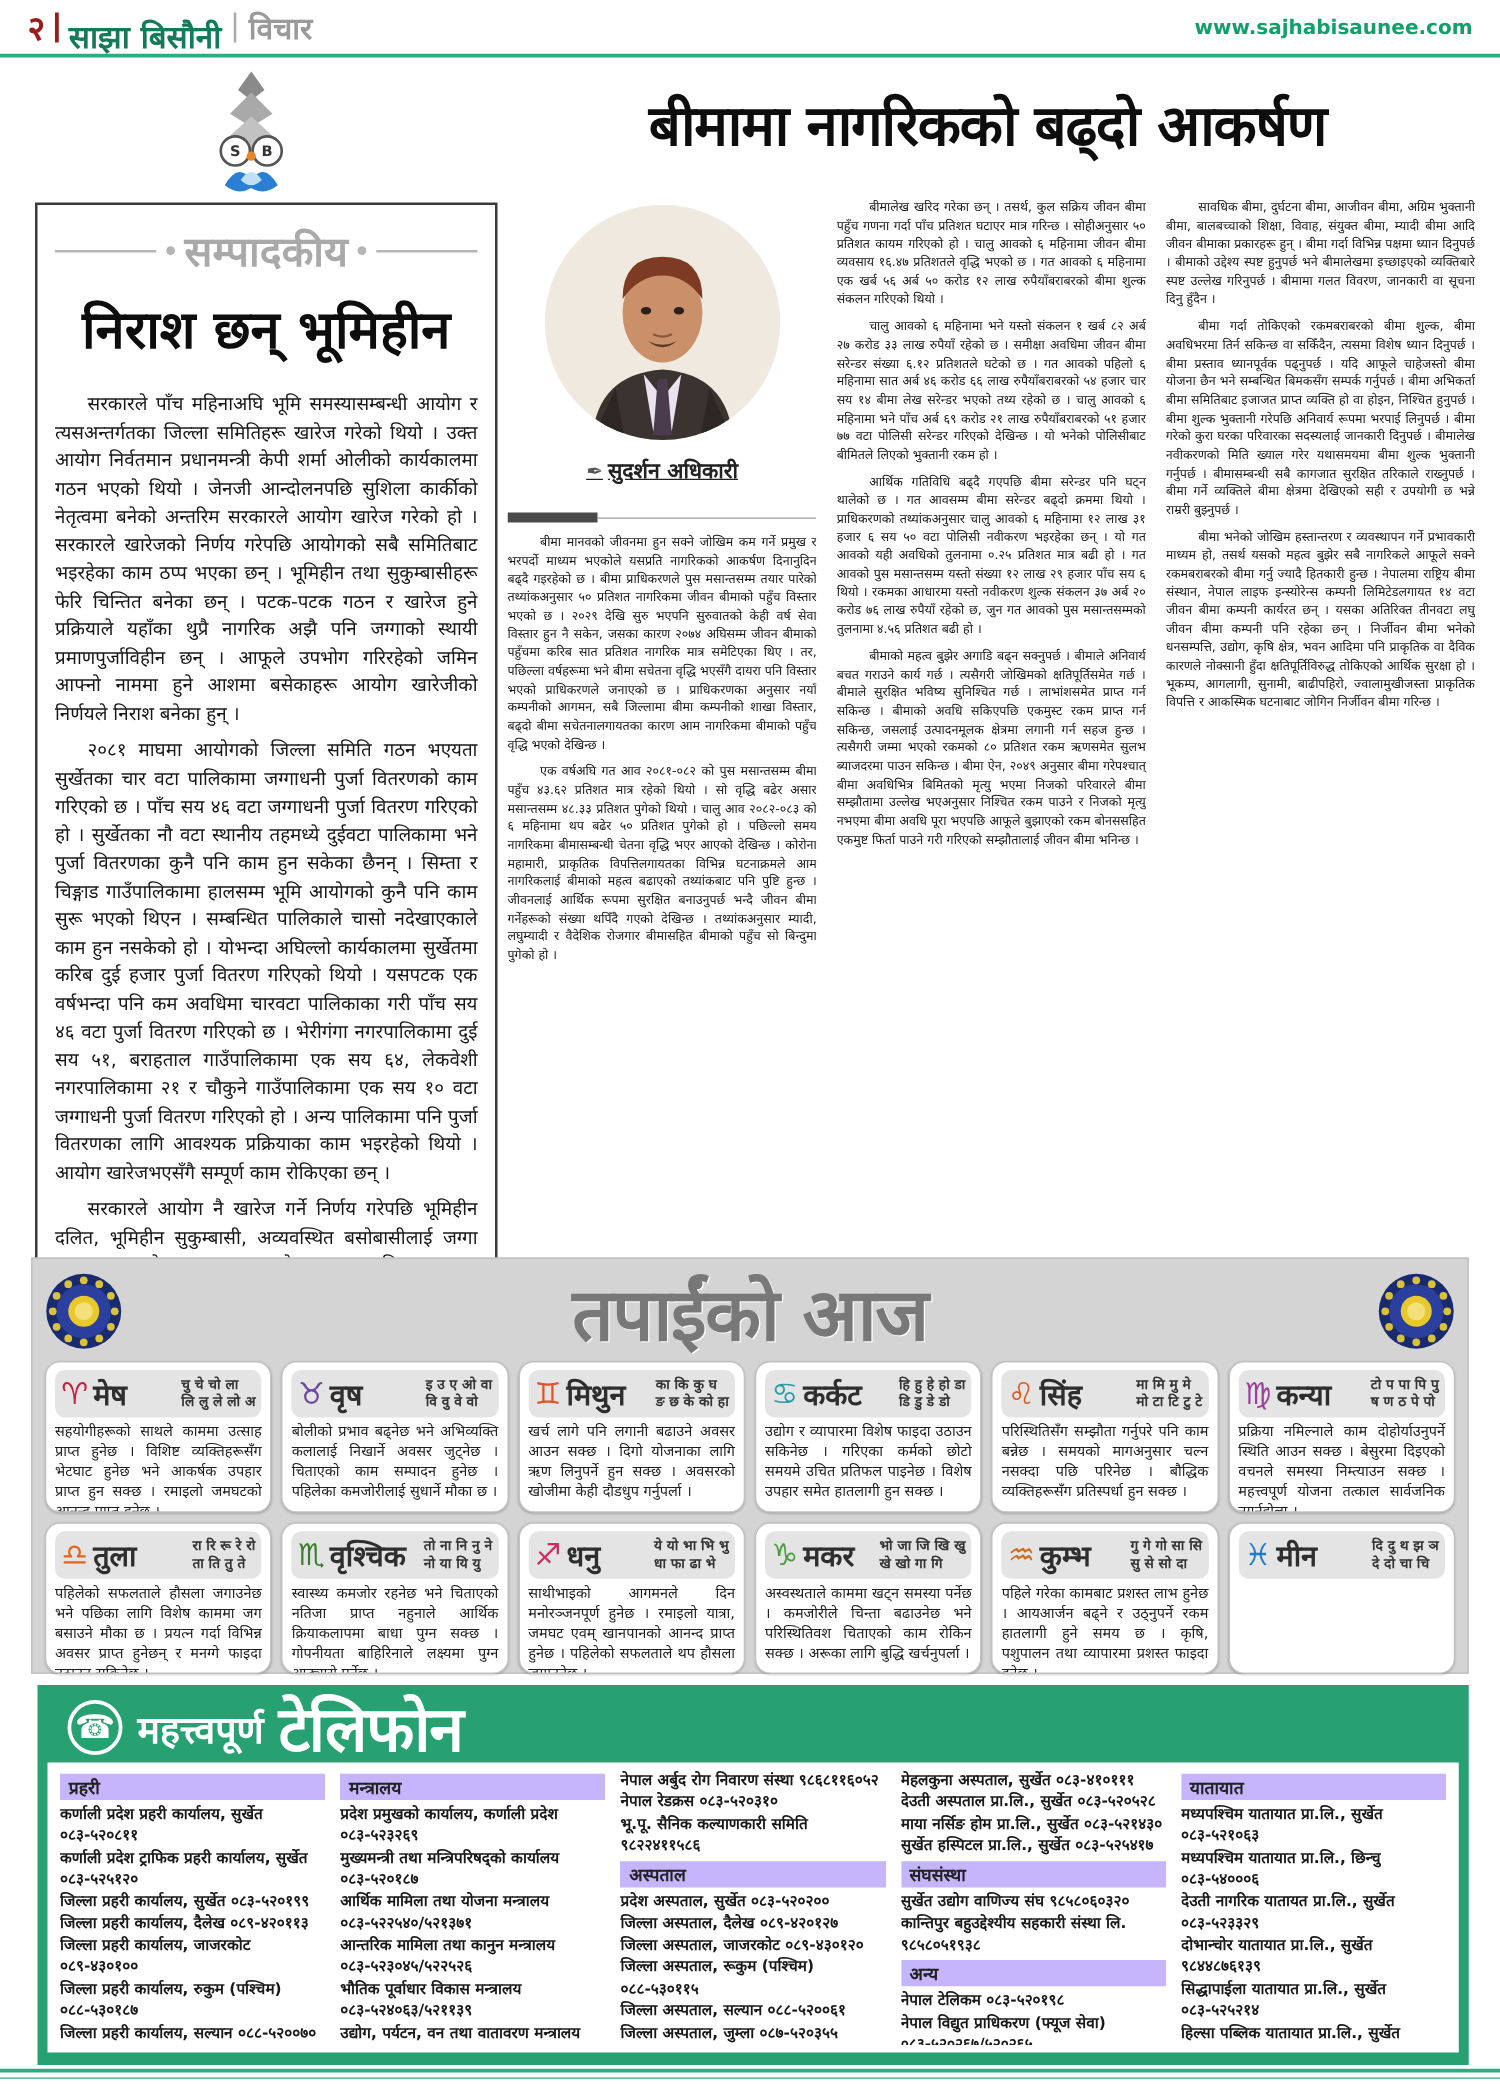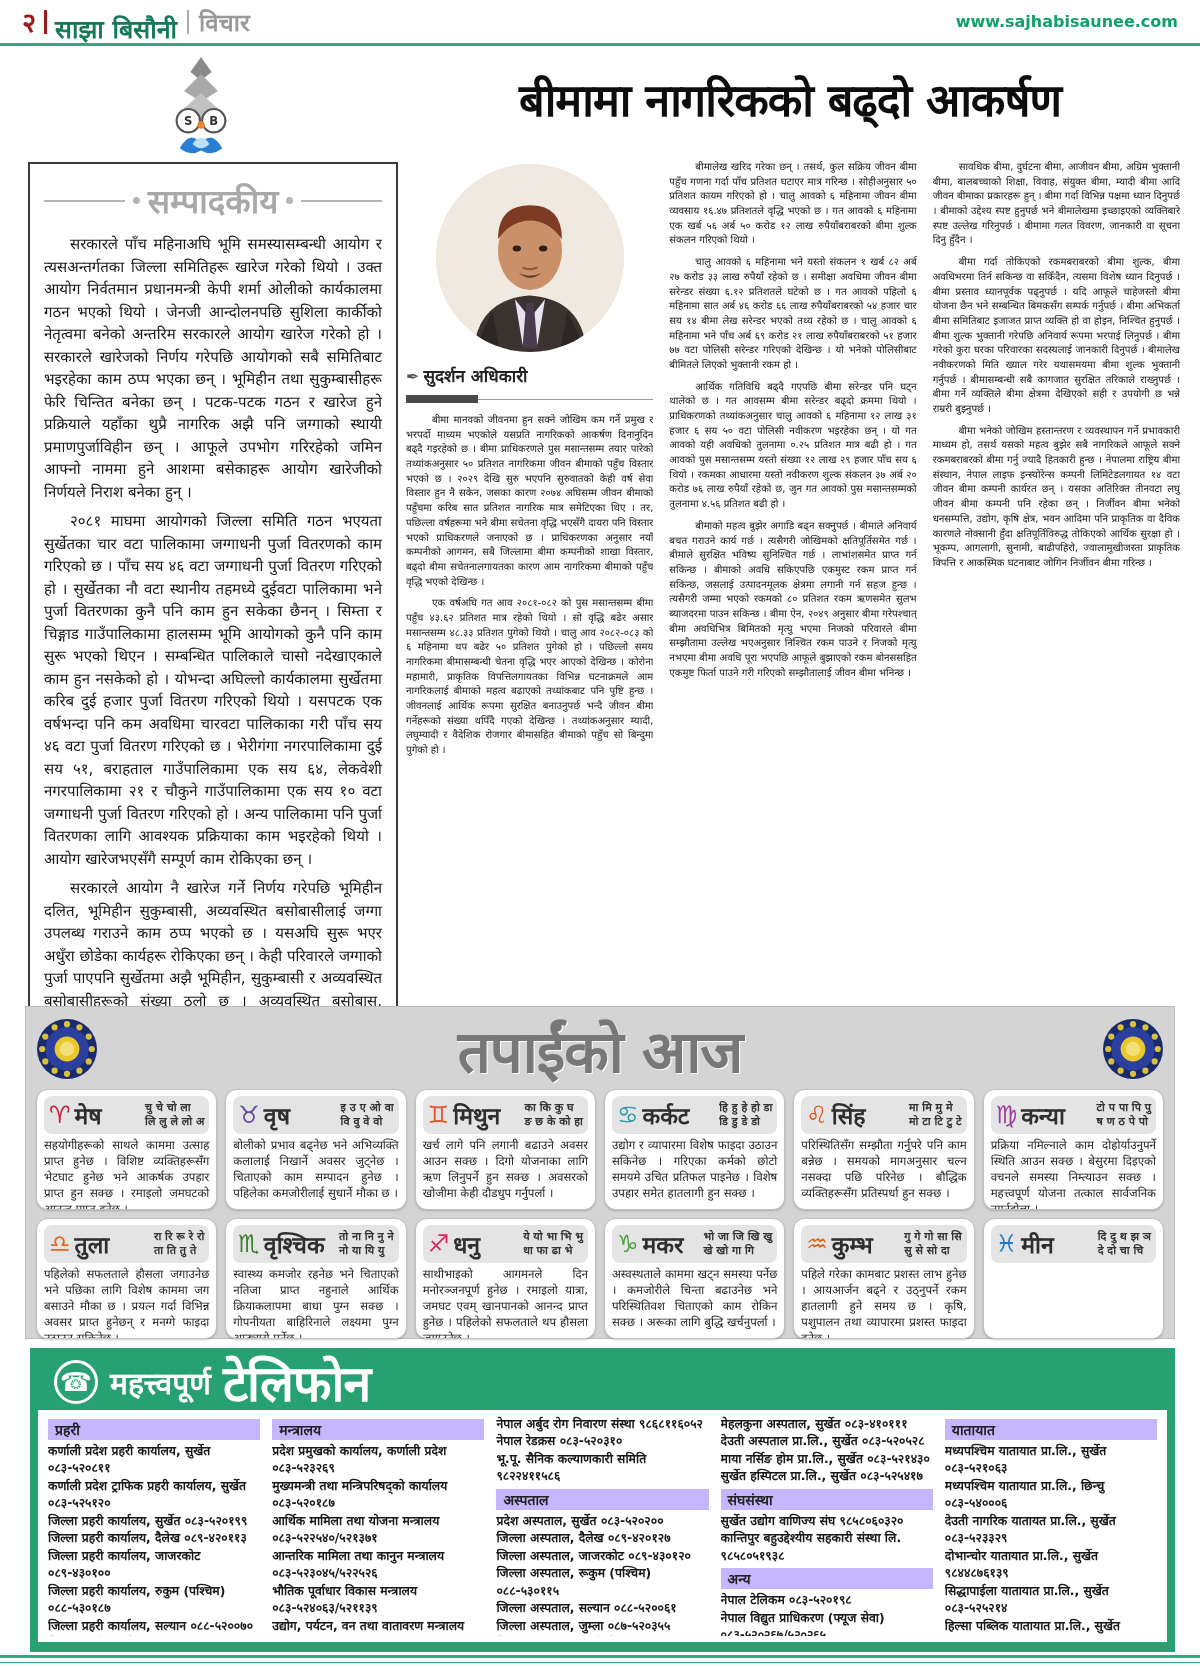--- a/index.html
+++ b/index.html
@@ -31,21 +31,21 @@
   .ed-kicker .word { color:#a9a9a9; font-size:33px; font-weight:bold; }
   .ed-title { text-align:center; font-size:42px; font-weight:800; color:#0d0d0d; margin:6px 0 22px; }
   .ed-body p, .art-col p { font-size:15px; line-height:1.5; text-align:justify; text-indent:26px; margin-bottom:7px; color:#161616; }
 
   
   #article { left:406px; top:160px; width:774px; height:845px; display:flex; gap:16px; }
   .art-col { flex:1; overflow:hidden; }
   .art-col p { font-size:10px; line-height:1.47; }
   .photo-wrap { text-align:center; padding-top:4px; }
   .photo { width:188px; height:188px; border-radius:50%; display:inline-block; overflow:hidden; background:#efe9df; }
-  .byline { font-size:17px; font-weight:bold; color:#222; margin:8px 0 8px; }
+  .byline { text-align:center; font-size:17px; font-weight:bold; color:#222; margin:8px 0 23px;text-decoration:underline; }
   .pen { color:#555; font-size:16px; margin-right:4px; }
   .byline-rule { display:flex; align-items:center; margin-bottom:10px; }
   .byline-rule .thick { width:72px; height:8px; background:#4a4a4a; }
   .byline-rule .thin { flex:1; height:1px; background:#9a9a9a; }
 
   
   #horoscope { left:25px; top:1006px; width:1150px; height:333px; background:#d4d4d4; border:1px solid #bcbcbc; padding:6px 10px; }
   .h-titlerow { display:flex; align-items:center; justify-content:space-between; gap:18px; height:72px; }
   .h-title { font-size:58px; font-weight:800; color:#787878; text-shadow:1px 1px 0 #fff; letter-spacing:-1px; }
   .wheel { width:62px; height:62px; }
@@ -99,20 +99,21 @@
 <div class="abs" id="headline">बीमामा नागरिकको बढ्दो आकर्षण</div>
 
 <div class="abs" id="editorial">
   <div class="ed-kicker">
     <span class="line"></span>
     <span class="dot"></span>
     <span class="word">सम्पादकीय</span>
     <span class="dot"></span>
     <span class="line"></span>
   </div>
+  <div class="ed-title">निराश छन् भूमिहीन</div>
   <div class="ed-body">
 
   <p>सरकारले पाँच महिनाअघि भूमि समस्यासम्बन्धी आयोग र त्यसअन्तर्गतका जिल्ला समितिहरू खारेज गरेको थियो । उक्त आयोग निर्वतमान प्रधानमन्त्री केपी शर्मा ओलीको कार्यकालमा गठन भएको थियो । जेनजी आन्दोलनपछि सुशिला कार्कीको नेतृत्वमा बनेको अन्तरिम सरकारले आयोग खारेज गरेको हो । सरकारले खारेजको निर्णय गरेपछि आयोगको सबै समितिबाट भइरहेका काम ठप्प भएका छन् । भूमिहीन तथा सुकुम्बासीहरू फेरि चिन्तित बनेका छन् । पटक-पटक गठन र खारेज हुने प्रक्रियाले यहाँका थुप्रै नागरिक अझै पनि जग्गाको स्थायी प्रमाणपुर्जाविहीन छन् । आफूले उपभोग गरिरहेको जमिन आफ्नो नाममा हुने आशमा बसेकाहरू आयोग खारेजीको निर्णयले निराश बनेका हुन् ।</p>
       <p>२०८१ माघमा आयोगको जिल्ला समिति गठन भएयता सुर्खेतका चार वटा पालिकामा जग्गाधनी पुर्जा वितरणको काम गरिएको छ । पाँच सय ४६ वटा जग्गाधनी पुर्जा वितरण गरिएको हो । सुर्खेतका नौ वटा स्थानीय तहमध्ये दुईवटा पालिकामा भने पुर्जा वितरणका कुनै पनि काम हुन सकेका छैनन् । सिम्ता र चिङ्गाड गाउँपालिकामा हालसम्म भूमि आयोगको कुनै पनि काम सुरू भएको थिएन । सम्बन्धित पालिकाले चासो नदेखाएकाले काम हुन नसकेको हो । योभन्दा अघिल्लो कार्यकालमा सुर्खेतमा करिब दुई हजार पुर्जा वितरण गरिएको थियो । यसपटक एक वर्षभन्दा पनि कम अवधिमा चारवटा पालिकाका गरी पाँच सय ४६ वटा पुर्जा वितरण गरिएको छ । भेरीगंगा नगरपालिकामा दुई सय ५१, बराहताल गाउँपालिकामा एक सय ६४, लेकवेशी नगरपालिकामा २१ र चौकुने गाउँपालिकामा एक सय १० वटा जग्गाधनी पुर्जा वितरण गरिएको हो । अन्य पालिकामा पनि पुर्जा वितरणका लागि आवश्यक प्रक्रियाका काम भइरहेको थियो । आयोग खारेजभएसँगै सम्पूर्ण काम रोकिएका छन् ।</p>
       <p>सरकारले आयोग नै खारेज गर्ने निर्णय गरेपछि भूमिहीन दलित, भूमिहीन सुकुम्बासी, अव्यवस्थित बसोबासीलाई जग्गा उपलब्ध गराउने काम ठप्प भएको छ । यसअघि सुरू भएर अधुँरा छोडेका कार्यहरू रोकिएका छन् । केही परिवारले जग्गाको पुर्जा पाएपनि सुर्खेतमा अझै भूमिहीन, सुकुम्बासी र अव्यवस्थित बसोबासीहरूको संख्या ठूलो छ । अव्यवस्थित बसोबास, भूमिहीन दलित र सुकुम्बासीका गरी झन्डै ४८ हजार निवेदन संकलन भएका थिए । भूमिसम्बन्धी समस्या समाधान आयोगले सुर्खेतमा गरेको लगत संकलनको क्रममा उक्त संख्यामा निवेदन परेका हुन् । तीमध्ये ४२ हजार आवेदन अव्यवस्थित बसोबासीका छन् । पटक-पटक आयोग बन्ने तर काम सम्पन्न नगरेरै खारेज हुने क्रम चलिरहँदा भूमिहीनहरू भने निराश हुँदै आएका छन् ।</p>
     </div>
 </div>
 
 <div class="abs" id="article">
   <div class="art-col">

